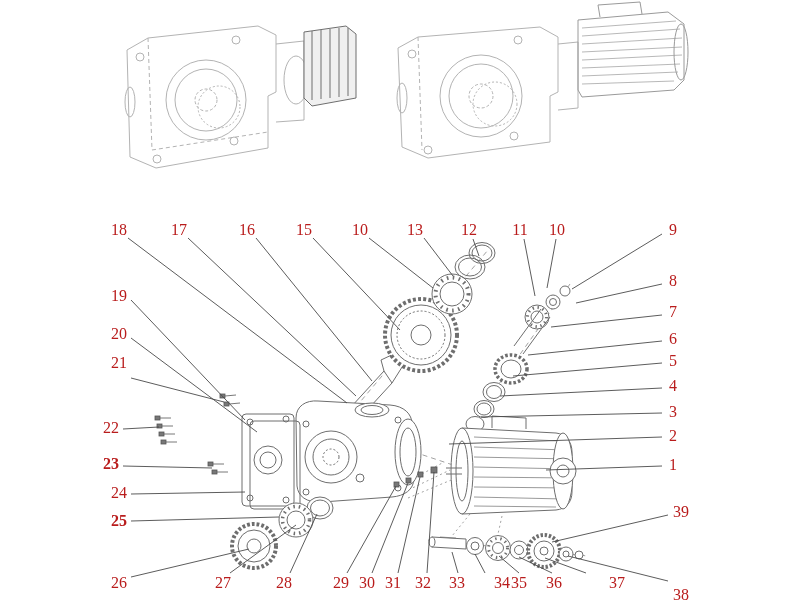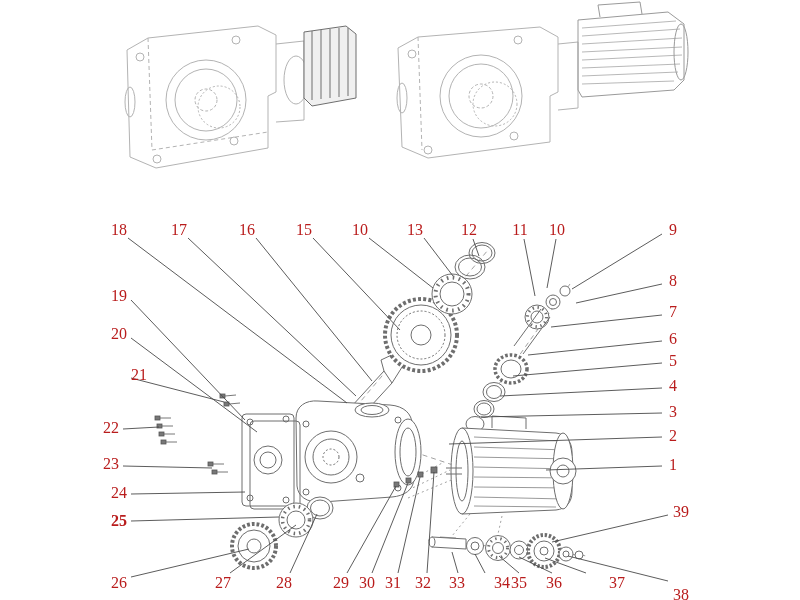--- a/index.html
+++ b/index.html
@@ -265,23 +265,23 @@
       <div class="callout" style="left: 673px; top: 339px;">6</div>
       <div class="callout" style="left: 673px; top: 361px;">5</div>
       <div class="callout" style="left: 673px; top: 386px;">4</div>
       <div class="callout" style="left: 673px; top: 412px;">3</div>
       <div class="callout" style="left: 673px; top: 436px;">2</div>
       <div class="callout" style="left: 673px; top: 465px;">1</div>
       <div class="callout" style="left: 681px; top: 512px;">39</div>
       <div class="callout" style="left: 681px; top: 583px; margin-top: 12px;">38</div>
       <div class="callout" style="left: 119px; top: 296px;">19</div>
       <div class="callout" style="left: 119px; top: 334px;">20</div>
-      <div class="callout" style="left: 119px; top: 375px; margin-left: 20px;">21</div>
+      <div class="callout" style="left: 119px; top: 363px;">21</div>
       <div class="callout" style="left: 111px; top: 428px;">22</div>
-      <div class="callout" style="left: 111px; top: 464px;">23</div>
+      <div class="callout" style="left: 111px; top: 464px; font-weight: bold;">23</div>
       <div class="callout" style="left: 119px; top: 493px;">24</div>
       <div class="callout" style="left: 119px; top: 521px; font-weight: bold;">25</div>
       <div class="callout" style="left: 119px; top: 583px;">26</div>
       <div class="callout" style="left: 223px; top: 583px;">27</div>
       <div class="callout" style="left: 284px; top: 583px;">28</div>
       <div class="callout" style="left: 341px; top: 583px;">29</div>
       <div class="callout" style="left: 367px; top: 583px;">30</div>
       <div class="callout" style="left: 393px; top: 583px;">31</div>
       <div class="callout" style="left: 423px; top: 583px;">32</div>
       <div class="callout" style="left: 457px; top: 583px;">33</div>

